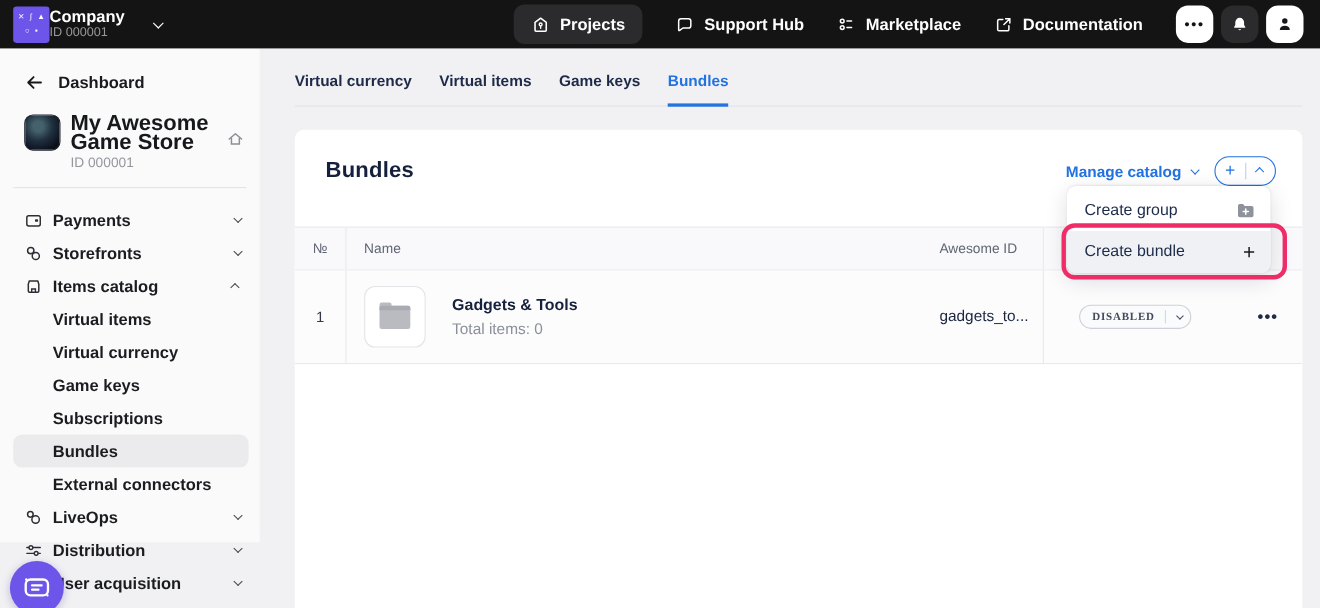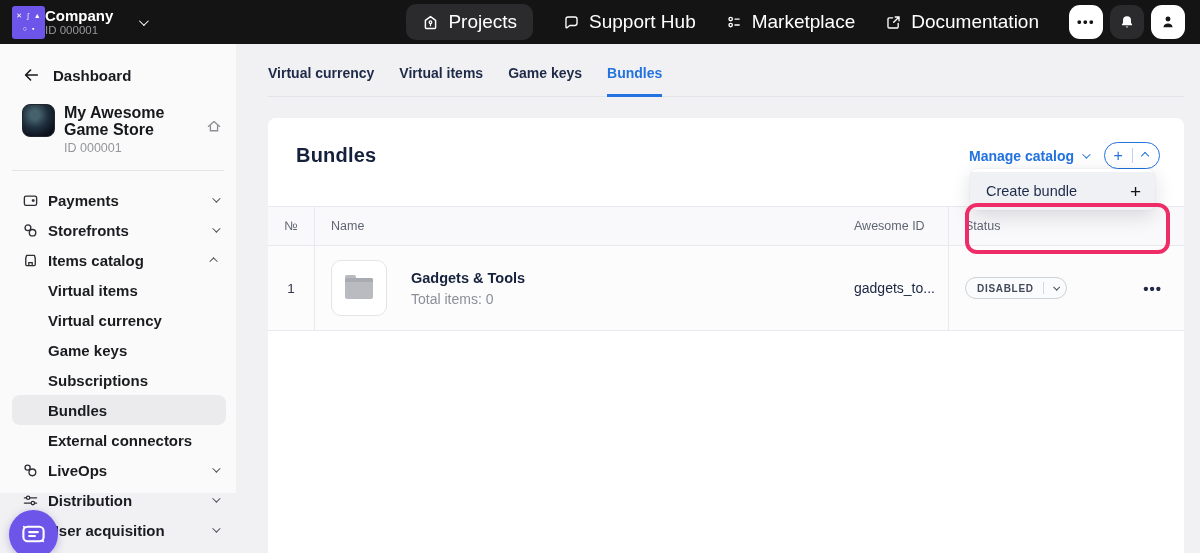--- a/index.html
+++ b/index.html
@@ -24,21 +24,21 @@
   .logo span{ color:#fff; font-size:7px; line-height:7px; }
   .company-block{ }
   .company-name{ font-size:15px; font-weight:700; line-height:17px; color:#fff; }
   .company-id{ font-size:11.5px; color:#97979c; line-height:13px; }
   .top-chev{ margin-left:26px; }
   .chev{ display:inline-block; width:7px; height:7px;
     border-right:1.8px solid currentColor; border-bottom:1.8px solid currentColor; }
   .chev.down{ transform:rotate(45deg) translateY(-2px); }
   .chev.up{ transform:rotate(-135deg) translateY(-2px); }
   .topbar-right{ margin-left:auto; display:flex; align-items:center; gap:30px; }
-  .top-link{ display:flex; align-items:center; gap:9px; font-size:19px; font-weight:400;
+  .top-link{ display:flex; align-items:center; gap:9px; font-size:15px; font-weight:700;
     color:#fff; cursor:pointer; white-space:nowrap; }
   .projects-btn{ background:#2b2b2e; border-radius:10px; height:36px; padding:0 16px; }
   .icon-btn-group{ display:flex; align-items:center; gap:7px; }
   .icon-btn{ width:34px; height:34px; border-radius:11px; display:flex; align-items:center;
     justify-content:center; cursor:pointer; }
   .icon-btn.light{ background:#fff; color:#141414; }
   .icon-btn.dark{ background:#2b2b2e; color:#fff; }
   .dots{ font-size:13px; letter-spacing:1.5px; font-weight:700; color:#141414; line-height:10px; }
   
   .sidebar{
@@ -46,21 +46,21 @@
     background:#fafafa; z-index:10;
   }
   .dash-row{ display:flex; align-items:center; gap:13px; padding:22px 22px 0 22px;
     font-size:15px; font-weight:700; cursor:pointer; }
   .project-card{ display:flex; align-items:flex-start; gap:9px; padding:20px 14px 0 22px; }
   .avatar{ width:33px; height:33px; border-radius:8px; flex:none;
     background:radial-gradient(circle at 38% 32%, #45616b 0 16%, #20303f 45%, #0b101b 80%);
     border:1px solid #20252e;
   }
   .proj-text{ flex:1; }
-  .proj-name{ font-size:16px; font-weight:700; line-height:17px; color:#17181c; }
+  .proj-name{ font-size:20px; font-weight:700; line-height:17px; color:#17181c; }
   .proj-id{ font-size:12.5px; color:#96979d; margin-top:3px; }
   .proj-home{ color:#8d8f96; margin-top:14px; }
   .side-divider{ border-top:1px solid #e4e4e8; margin:15px 12px 0 12px; }
   .nav{ padding:14px 10px 0 12px; }
   .nav-row{ display:flex; align-items:center; height:30px; padding:0 8px 0 10px;
     border-radius:8px; cursor:pointer; }
   .nav-row .nicon{ width:17px; height:17px; flex:none; margin-right:9px; color:#2e2f35; }
   .nav-label{ font-size:15px; font-weight:700; color:#1b1c20; white-space:nowrap; }
   .nav-row .chev{ margin-left:auto; color:#4c4d53; width:6px; height:6px; }
   .nav-row.sub{ padding-left:36px; }
@@ -90,22 +90,22 @@
   
   .thead{ display:flex; align-items:center; height:40px; background:#f9f9fb;
     border-top:1px solid #e8e9ee; border-bottom:1px solid #e8e9ee;
     font-size:12.5px; color:#5f6673; }
   .trow{ display:flex; align-items:center; height:85px; background:#fcfcfd;
     border-bottom:1px solid #e8e9ee; }
   .col-num{ width:46px; text-align:center; flex:none; }
   .col-name{ flex:1; padding-left:16px; border-left:1px solid #e8e9ee; align-self:stretch;
     display:flex; align-items:center; }
   .col-ext{ width:128px; flex:none; padding-left:34px; }
-  .col-status{ width:172px; flex:none; padding-left:16px; border-left:1px solid #e8e9ee;
-    align-self:stretch; display:flex; align-items:center; }
+  .col-status{ width:172px; flex:none; padding-left:32px; border-left:1px solid #e8e9ee;
+    align-self:stretch; display:flex; align-items:center;font-family:Liberation Serif, serif; }
   .col-actions{ width:64px; flex:none; display:flex; justify-content:flex-end; padding-right:22px; }
   .trow .col-num{ font-size:13.5px; color:#33384a; }
   .name-cell{ display:flex; align-items:center; gap:24px; }
   .thumb{ width:56px; height:56px; background:#fff; border:1px solid #e4e5e9;
     border-radius:10px; display:flex; align-items:center; justify-content:center; }
   .folder{ width:28px; height:21px; background:#b9bbc1; border-radius:2px; position:relative; }
   .folder::before{ content:""; position:absolute; top:-3px; left:0; width:11px; height:5px;
     background:#b9bbc1; border-radius:2px 2px 0 0; }
   .folder::after{ content:""; position:absolute; top:0; left:0; right:0; height:4px;
     background:#a9abb2; border-radius:2px 2px 0 0; }
@@ -366,20 +366,27 @@
           <span class="badge-div"></span>
           <span class="chev down"></span>
         </div>
       </div>
       <div class="col-actions">
         <span class="row-menu">•••</span>
       </div>
     </div>
 
     <div class="dropdown">
+      <div class="menu-item">
+        <span>Create group</span>
+        <svg width="17" height="15" viewBox="0 0 18 16">
+          <path d="M1.5 3.2A1.7 1.7 0 0 1 3.2 1.5h3.2l1.5 1.9h6.9a1.7 1.7 0 0 1 1.7 1.7v7.7a1.7 1.7 0 0 1-1.7 1.7H3.2a1.7 1.7 0 0 1-1.7-1.7z" fill="#8e929c"></path>
+          <path d="M9 6.4v5M6.5 8.9h5" stroke="#fff" stroke-width="1.5" stroke-linecap="round"></path>
+        </svg>
+      </div>
       <div class="menu-item hover">
         <span>Create bundle</span>
         <span class="menu-plus">+</span>
       </div>
     </div>
 
     <div class="annotation"></div>
   </div>
 </div>
 

